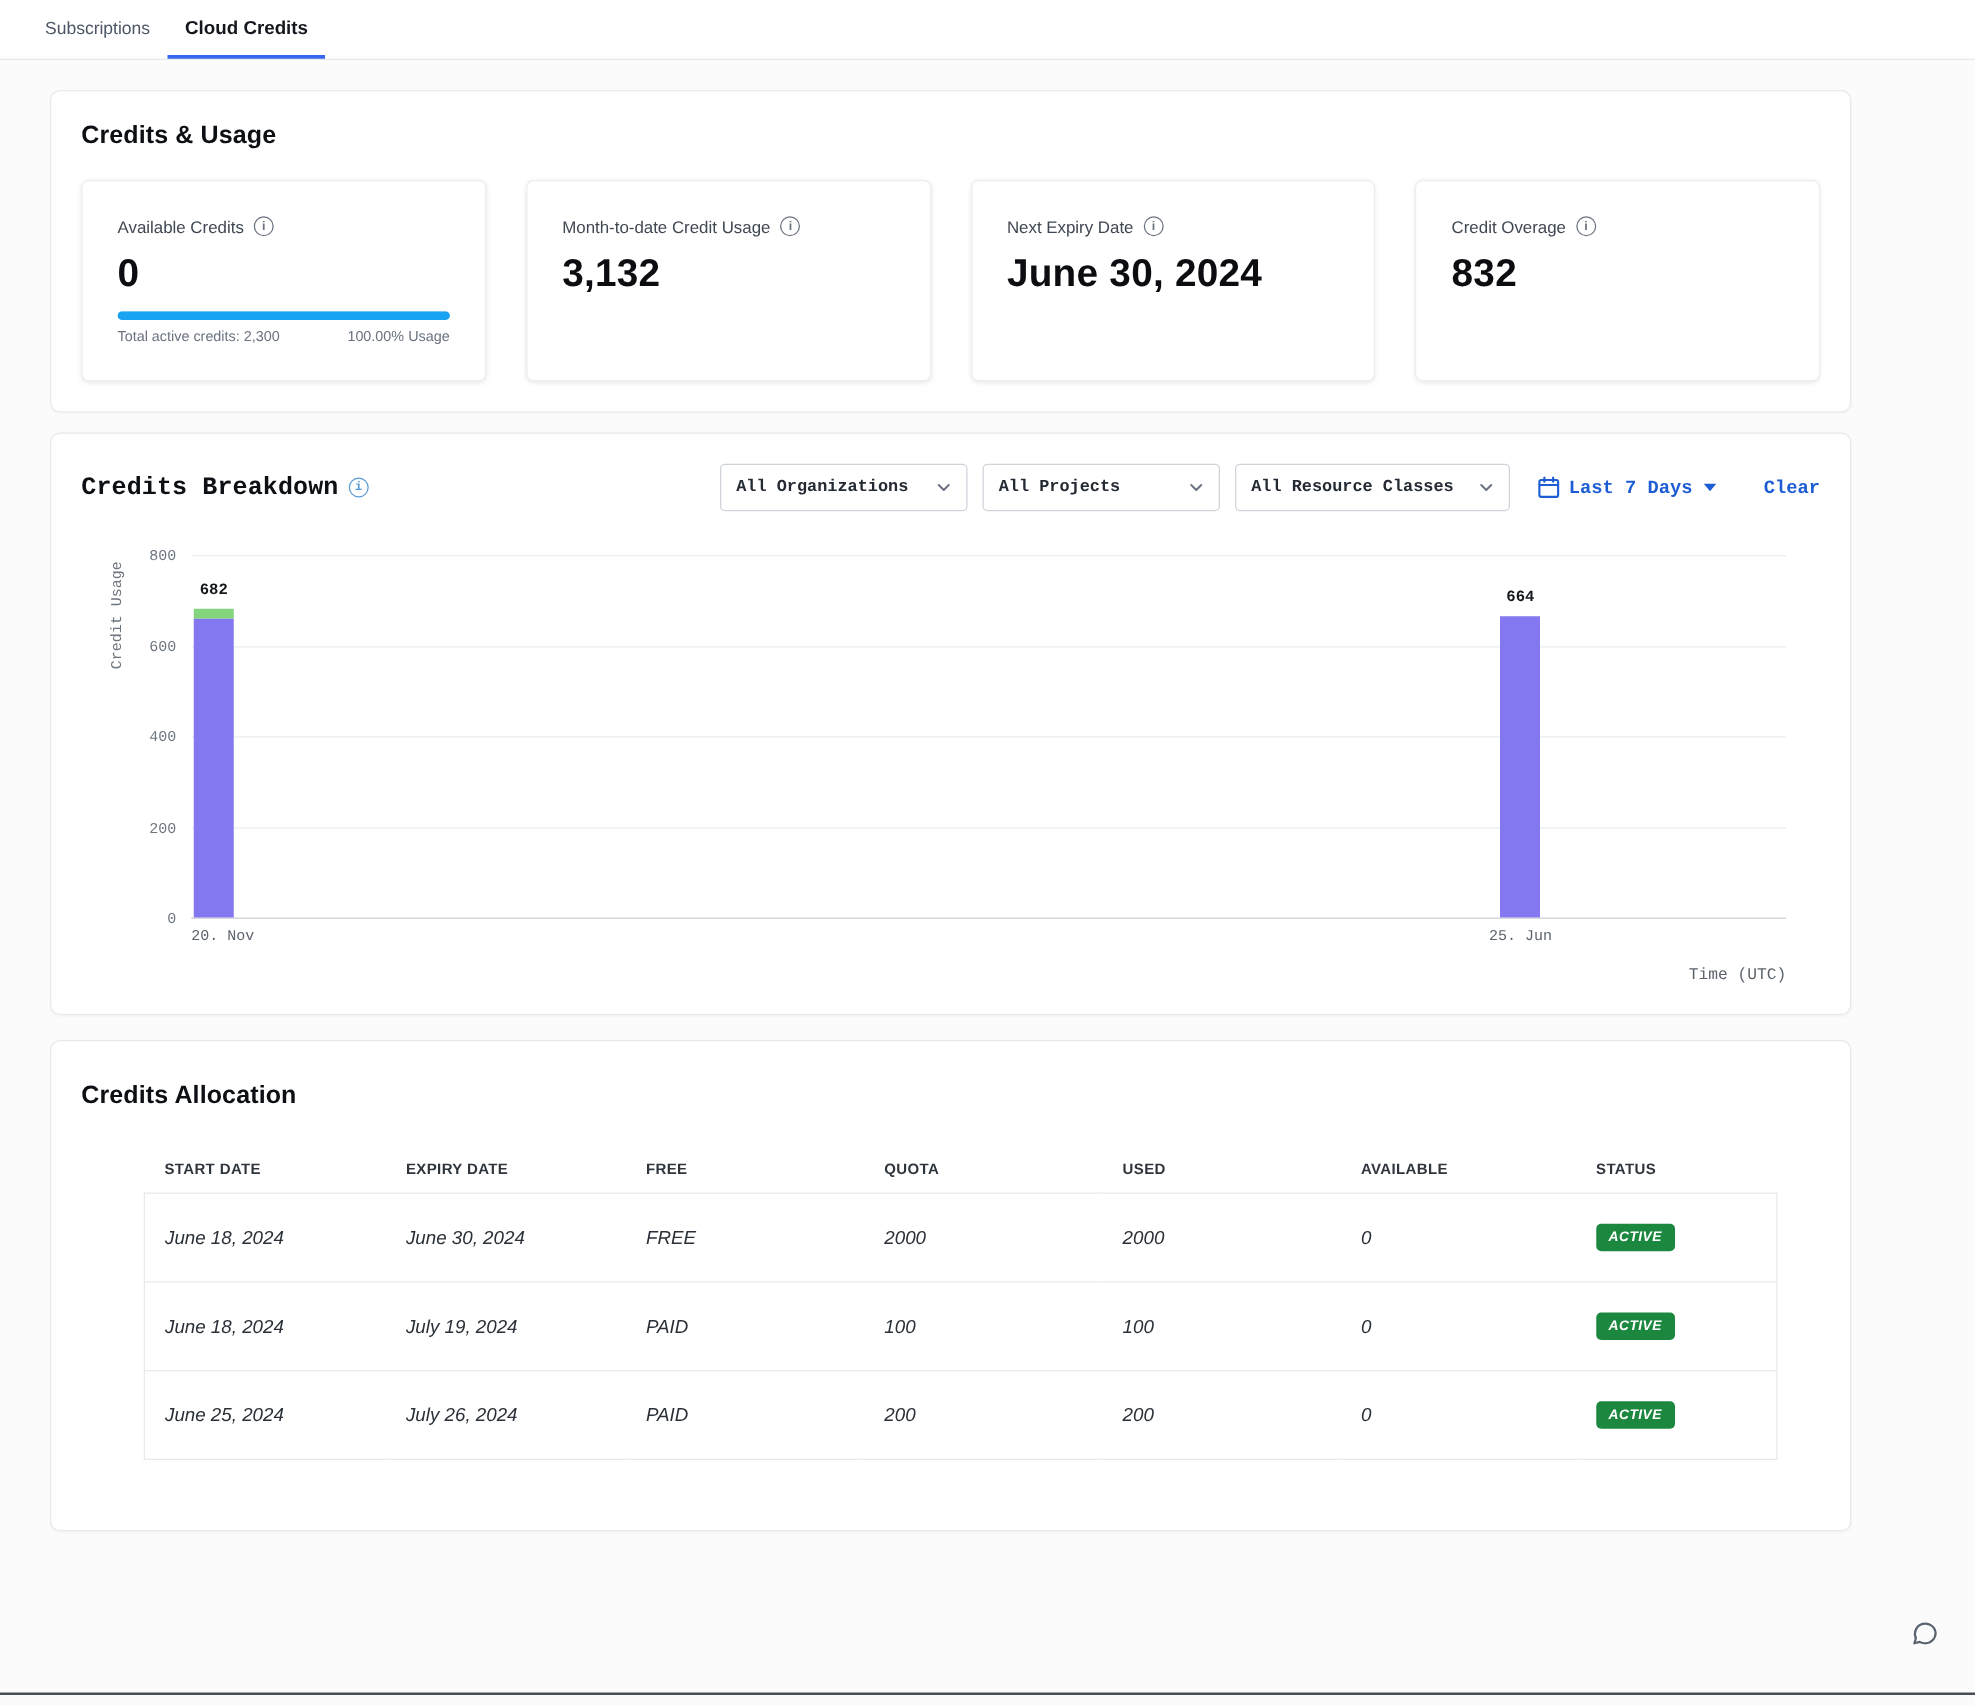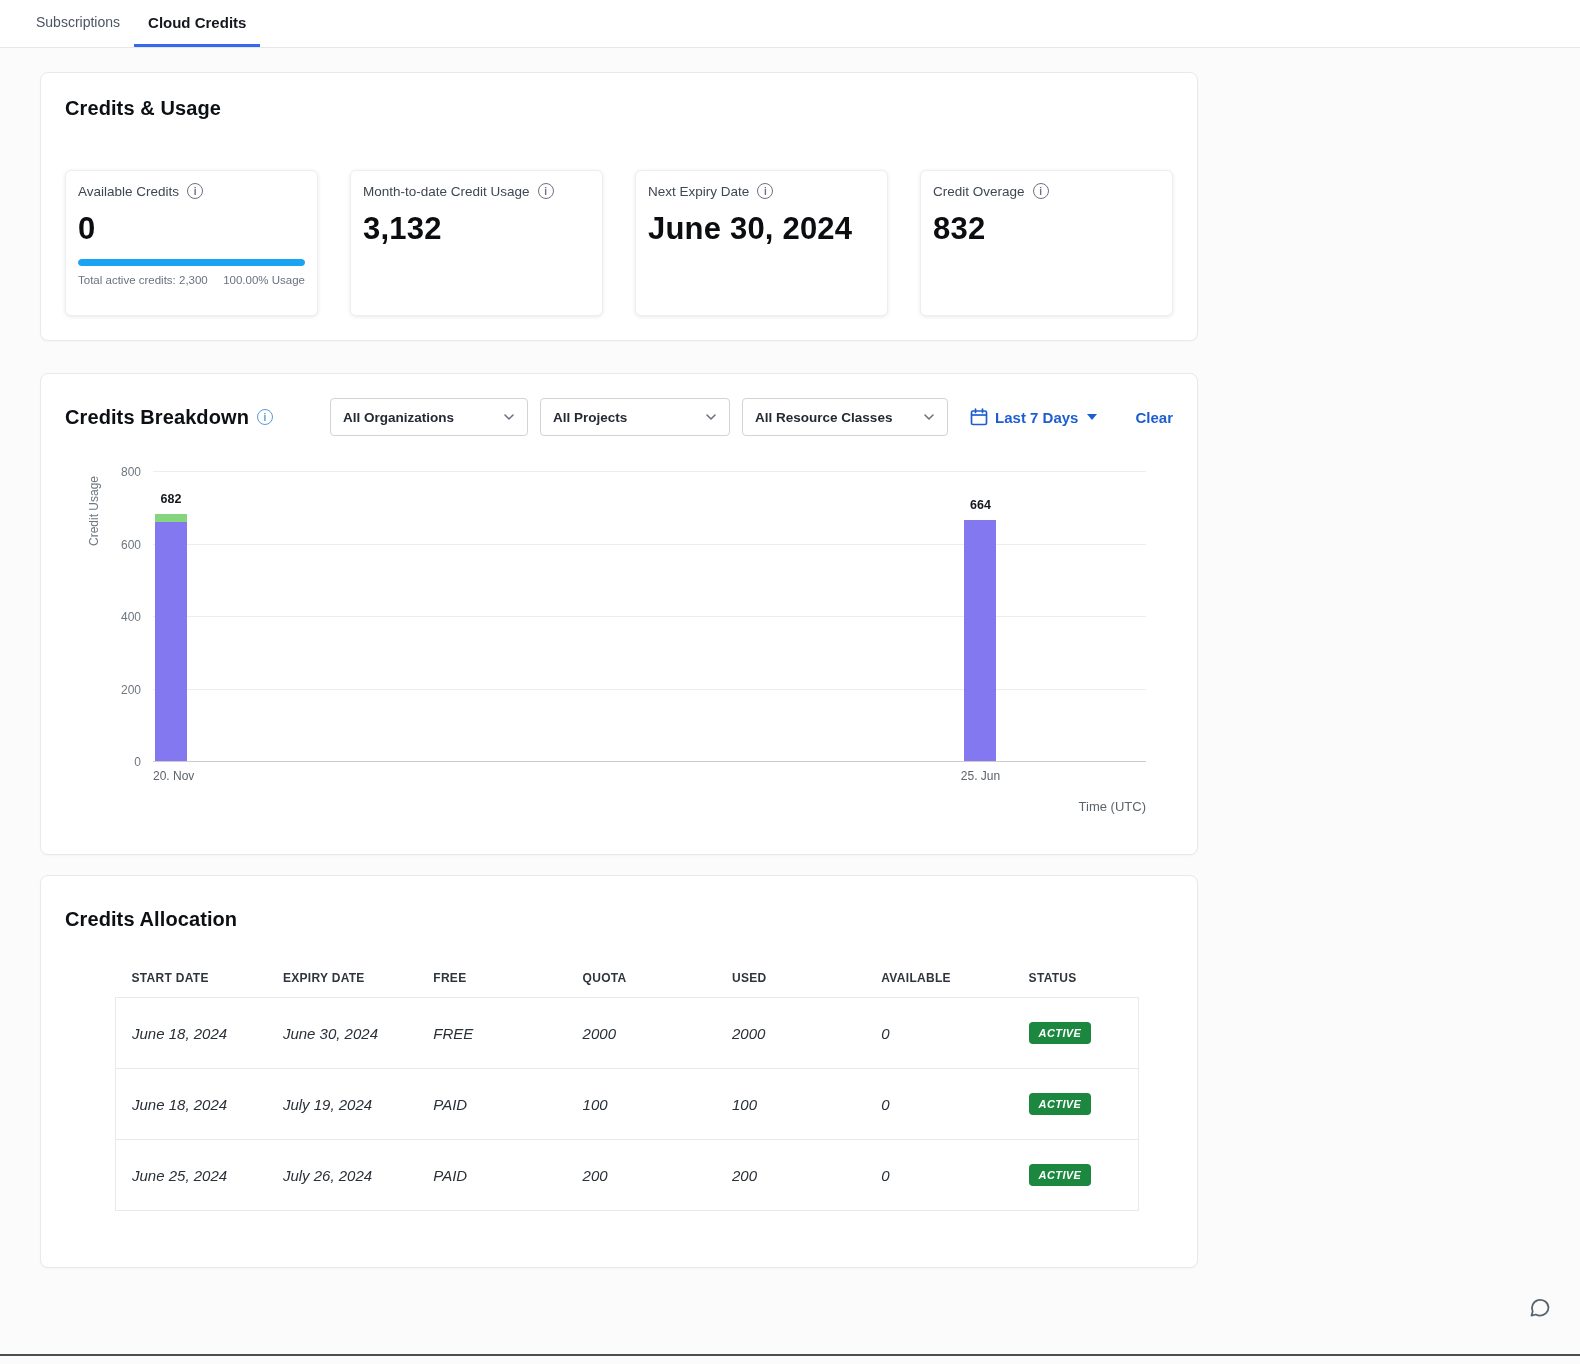--- a/index.html
+++ b/index.html
@@ -30,44 +30,43 @@
     border-bottom:3px solid transparent;
   }
   .tab.active {
     font-weight:bold;
     font-size:15px;
     color:#14181e;
     border-bottom:3px solid var(--accent);
   }
 
   
-  .content { margin-left:40px; width:1158px; }
+  .content { margin-left:40px; width:1441px; }
   .card {
     background:#fff;
     border:1px solid #e7e9ec;
     border-radius:8px;
     box-shadow:0 1px 2px rgba(0,0,0,.03);
     padding:24px;
   }
   .card h2 { font-size:20px; color:#0c0f13; letter-spacing:.1px; }
   .card-usage { margin-top:24px; }
-  .card-breakdown { margin-top:32px; padding-bottom:40px; }
+  .card-breakdown { margin-top:16px; padding-bottom:24px;font-family:Liberation Mono, monospace; }
   .card-allocation { margin-top:20px; padding:32px 32px 56px 24px; }
 
   
   .stat-row { display:flex; gap:32px; margin-top:24px; }
   .stat-card {
     flex:1;
     background:#fff;
     border:1px solid #eceef1;
     border-radius:6px;
     box-shadow:0 1px 4px rgba(0,0,0,.09);
-    padding:12px;
+    padding:28px;
     min-height:146px;
-    margin-top:26px;
   }
   .stat-label-row { display:flex; align-items:center; gap:8px; }
   .stat-label { font-size:13.5px; color:#3f4752; font-weight:500; }
   .info-icon {
     width:16px; height:16px;
     border:1.4px solid #6b7280;
     color:#6b7280;
     border-radius:50%;
     display:inline-flex; align-items:center; justify-content:center;
     font-size:10px; font-weight:bold; font-style:normal;

